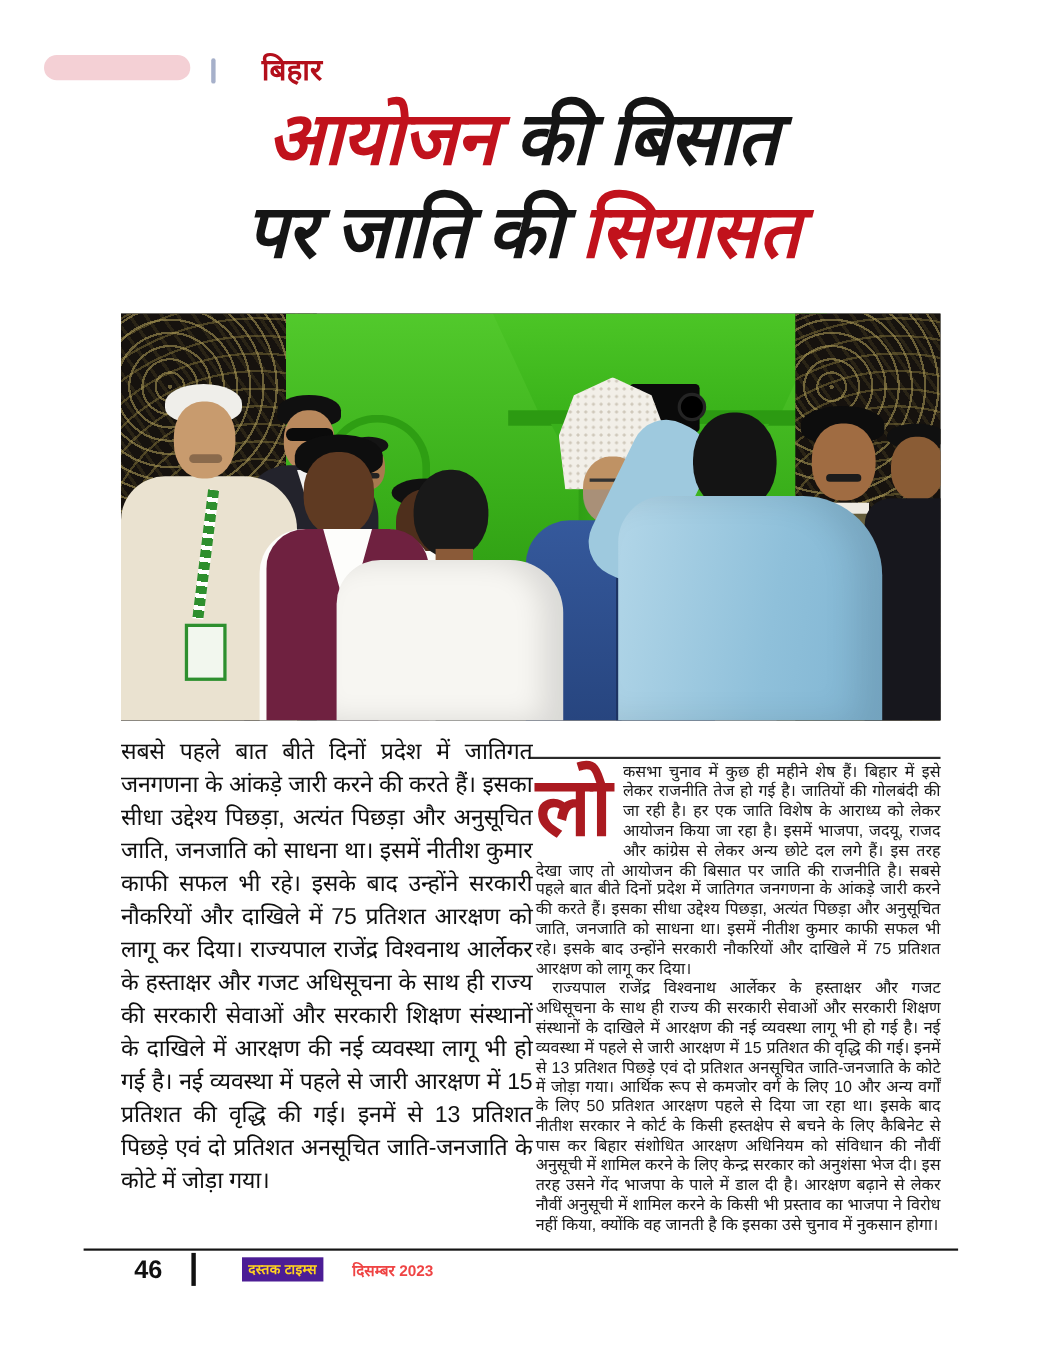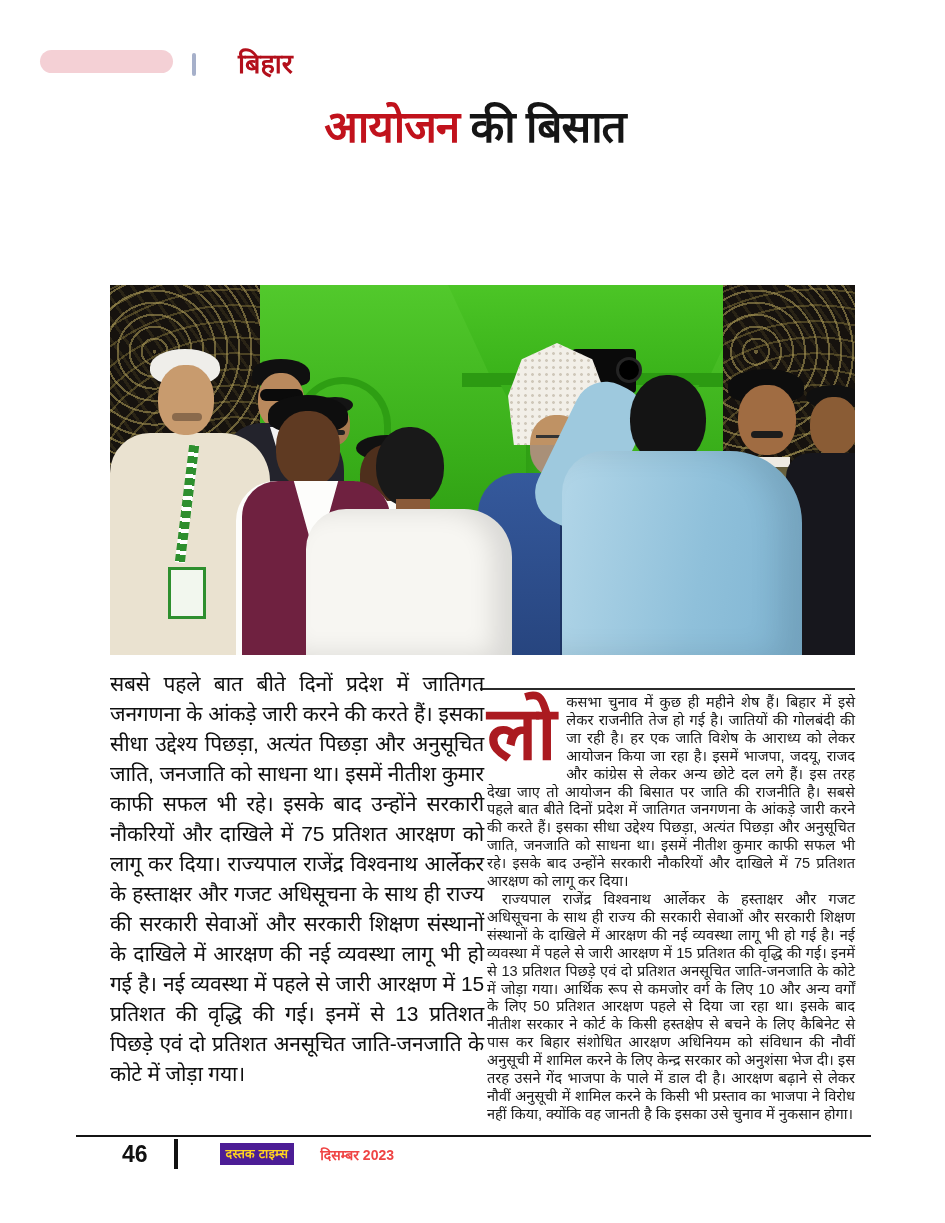--- a/index.html
+++ b/index.html
@@ -10,21 +10,21 @@
   
   .kicker-pill { position:absolute; left:40px; top:50px; width:133px; height:23px;
                  background:#f4d0d5; border-radius:12px; }
   .kicker-sep  { position:absolute; left:192px; top:53px; width:4px; height:23px;
                  background:#a6b0ca; border-radius:2px; }
   .kicker-label{ position:absolute; left:238px; top:44px; font-size:27px; font-weight:700;
                  color:#b30f1b; }
 
   
   .headline { position:absolute; left:55px; top:84px; width:840px; text-align:center;
-              font-weight:800; font-size:44px; line-height:85px; letter-spacing:-1px; color:#151515; }
+              font-weight:800; font-size:67px; line-height:85px; letter-spacing:-1px; color:#151515;font-style:italic; }
   .headline .red { color:#c1121c; }
 
   
   .photo { position:absolute; left:110px; top:285px; width:745px; height:370px;
            background:#15120e; overflow:hidden; }
   .photo * { position:absolute; }
   .damask { top:0; bottom:0; background-color:#16120e;
     background-image:
       repeating-radial-gradient(circle at 25% 18%, rgba(178,160,90,.55) 0 2px, rgba(0,0,0,0) 2px 12px),
       repeating-radial-gradient(circle at 70% 62%, rgba(140,124,62,.45) 0 2px, rgba(0,0,0,0) 2px 16px),
@@ -150,20 +150,21 @@
 <body>
 
 <div class="page">
 
   <div class="kicker-pill"></div>
   <div class="kicker-sep"></div>
   <div class="kicker-label">बिहार</div>
 
   <h1 class="headline">
     <span><span class="red">आयोजन</span><span> की बिसात</span></span><br>
+    <span><span>पर जाति की </span><span class="red">सियासत</span></span>
   </h1>
 
   <div class="photo" role="img" aria-label="राजनीतिक आयोजन में हरे मंच के सामने नीतीश कुमार सफेद पगड़ी और नीली जैकेट में नेताओं से घिरे हुए">
     <div class="damask left"></div>
     <div class="green-wall"></div>
     <div class="green-arch"></div>
     <div class="pedestal-top"></div>
     <div class="pedestal-band"></div>
     <div class="pedestal-mid"></div>
     <div class="pedestal-col"></div>

